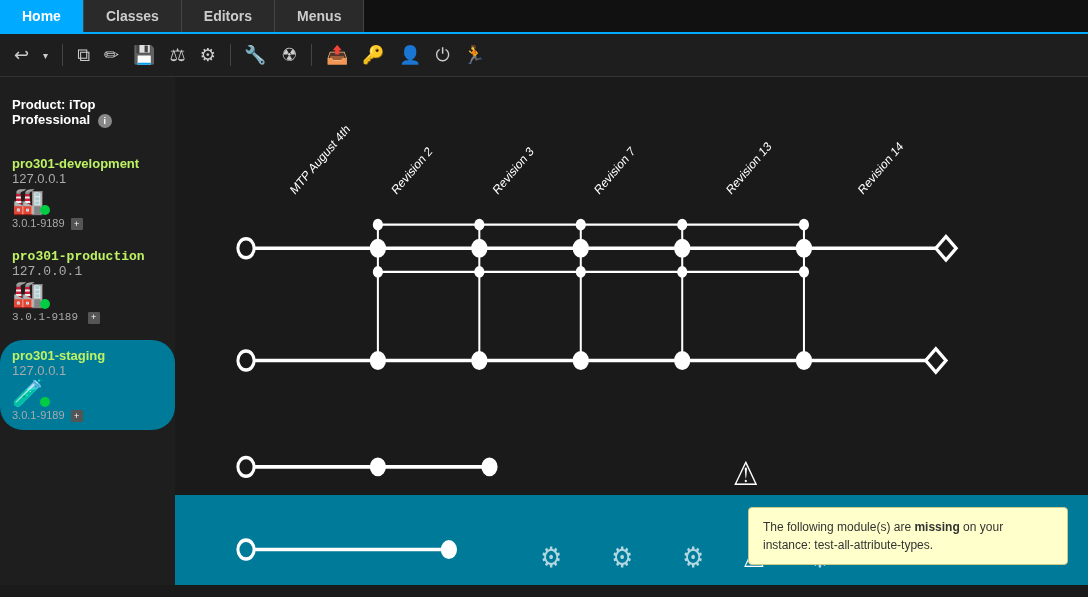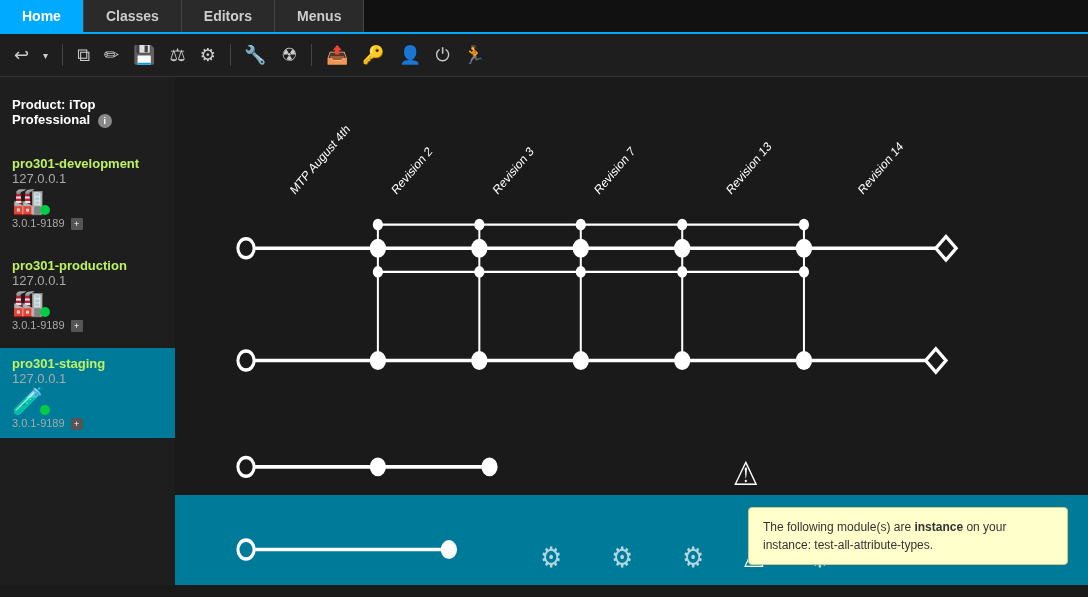--- a/index.html
+++ b/index.html
@@ -38,21 +38,21 @@
 
     
     .main { display: flex; height: calc(597px - 47px - 42px); }
 
     
     .left-panel { width: 175px; background: #1e1e1e; padding: 10px 0; flex-shrink: 0; }
     .product-label { font-size: 13px; font-weight: bold; color: #fff; padding: 10px 12px 20px 12px; }
     .product-label .info-icon { display: inline-block; width: 14px; height: 14px; border-radius: 50%; background: #888; color: #fff; font-size: 9px; text-align: center; line-height: 14px; margin-left: 4px; cursor: pointer; }
 
     .instance-row { padding: 8px 12px; cursor: pointer; }
-    .instance-row.active { background: #007a99; }
+    .instance-row.active { background: #007a99; border-radius: 23px; }
     .instance-name { font-size: 13px; font-weight: bold; color: #bef264; }
     .instance-ip { font-size: 13px; color: #aaa; }
     .instance-version { font-size: 11px; color: #aaa; }
     .instance-version .plus-btn { display: inline-block; width: 12px; height: 12px; background: #555; color: #fff; font-size: 9px; text-align: center; line-height: 12px; cursor: pointer; border-radius: 1px; margin-left: 3px; }
 
     .instance-icon-row { display: flex; align-items: center; gap: 6px; position: relative; }
     .instance-icon { font-size: 26px; color: #ccc; }
     .green-dot { width: 10px; height: 10px; border-radius: 50%; background: #00cc44; position: absolute; bottom: 2px; left: 28px; }
 
     
@@ -131,21 +131,21 @@
           <span class="instance-icon">🏭</span>
           <span class="green-dot"></span>
         </div>
       </div>
       <div class="instance-version">
         <span>3.0.1-9189</span>
         <span class="plus-btn">+</span>
       </div>
     </div>
 
-    <div class="instance-row" style="margin-top:12px;">
+    <div class="instance-row" style="margin-top:3px;font-family:Liberation Mono, monospace;">
       <div class="instance-name">pro301-production</div>
       <div class="instance-ip">127.0.0.1</div>
       <div class="instance-icon-row">
         <div style="position:relative; display:inline-block;">
           <span class="instance-icon">🏭</span>
           <span class="green-dot"></span>
         </div>
       </div>
       <div class="instance-version">
         <span>3.0.1-9189</span>
@@ -246,17 +246,17 @@
 
       <text x="360" y="415" fill="white" font-size="24" opacity="0.7">⚙</text>
       <text x="430" y="415" fill="white" font-size="24" opacity="0.7">⚙</text>
       <text x="500" y="415" fill="white" font-size="24" opacity="0.7">⚙</text>
       <text x="560" y="415" fill="white" font-size="24">⚠</text>
       <text x="625" y="415" fill="white" font-size="24" opacity="0.7">⚙</text>
 
     </svg>
 
     <div class="tooltip-box">
-      <span>The following module(s) are <b>instance</b> on your instance: test-all-attribute-types.</span>
+      <span>The following module(s) are <b>missing</b> on your instance: test-all-attribute-types.</span>
     </div>
 
   </div>
 </div>
 
 </body></html>

